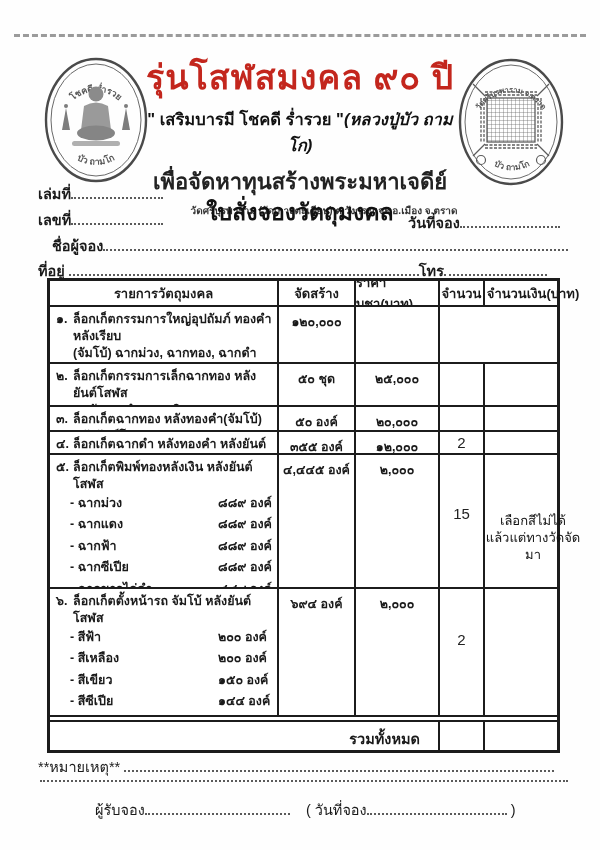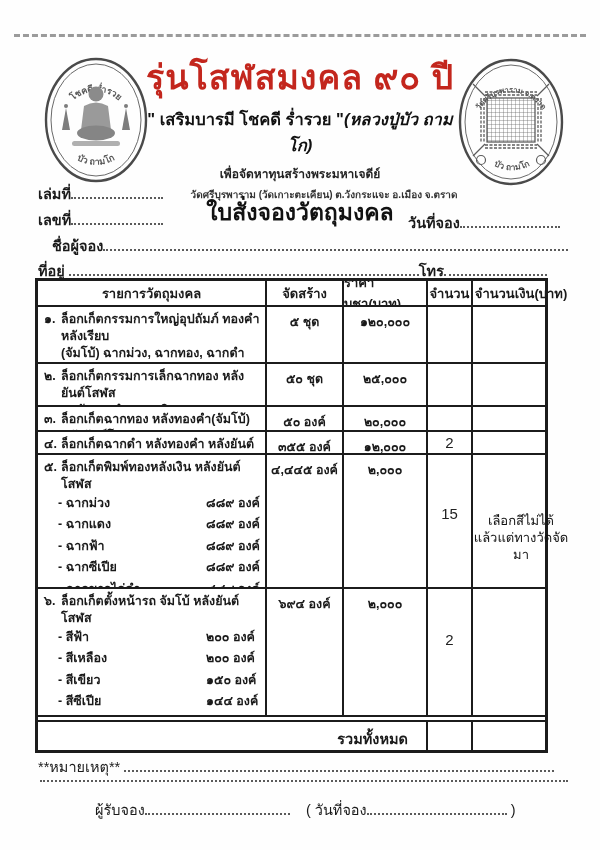--- a/index.html
+++ b/index.html
@@ -10,31 +10,31 @@
   .cutline { position:absolute; top:34px; left:14px; width:572px; border-top:3px dashed #9b9b9b; }
 
   
   .seal { position:absolute; }
   .seal-left { top:56px; left:42px; }
   .seal-right { top:56px; left:455px; }
   .title-block { position:absolute; left:140px; top:58px; width:320px; text-align:center; }
   .main-title { font-size:34px; font-weight:bold; color:#c3261d; letter-spacing:1px; line-height:1.15; }
   .subtitle { margin-top:9px; font-size:16.5px; font-weight:bold; color:#111; }
   .subtitle .paren { font-style:italic; }
-  .purpose { margin-top:6px; font-size:12px; font-weight:bold; color:#222; }
+  .purpose { margin-top:6px; font-size:22px; font-weight:bold; color:#222; }
   .temple { margin-top:4px; font-size:10px; font-weight:bold; color:#333;margin-left:48px; }
 
   
   .field { position:absolute; font-size:14.5px; font-weight:bold; white-space:nowrap; }
   .dots { display:inline-block; border-bottom:2px dotted #5a5a5a; height:14px; vertical-align:baseline; }
   .form-title { position:absolute; left:180px; top:194px; width:240px; text-align:center;
                 font-size:23px; font-weight:bold; color:#111; }
 
   
-  .order-table { position:absolute; left:35px; top:278px; width:513px; border:3px solid #1c1c1c; background:#fff; }
+  .order-table { position:absolute; left:47px; top:278px; width:513px; border:3px solid #1c1c1c; background:#fff; }
   .trow { display:grid; grid-template-columns:229px 77px 84px 45px 96px; border-bottom:2px solid #1c1c1c; }
   .trow:last-child { border-bottom:none; }
   .cell { border-right:2px solid #1c1c1c; overflow:hidden; font-size:12.5px; }
   .cell:last-child { border-right:none; }
   .th { display:flex; align-items:center; justify-content:center;
         font-weight:bold; font-size:13px; padding:3px 0; }
   .c-made, .c-price { text-align:center; padding-top:5px; font-weight:bold; }
   .c-item { padding:4px 4px 2px 6px; font-weight:bold; line-height:1.35; }
   .itemline { display:flex; }
   .item-no { flex:0 0 17px; }
@@ -159,21 +159,20 @@
         <div class="cell th">จำนวนเงิน(บาท)</div>
       </div>
       <div class="trow" style="height: 57px;">
         <div class="cell c-item">
           <div class="itemline">
             <div class="item-no">๑.</div>
             <div>ล็อกเก็ตกรรมการใหญ่อุปถัมภ์ ทองคำหลังเรียบ</div>
           </div>
           <div class="item-cont">(จัมโบ้) ฉากม่วง, ฉากทอง, ฉากดำ</div>
         </div>
-        <div class="cell c-made">๕ ชุด</div>
         <div class="cell c-price">๑๒๐,๐๐๐</div>
         <div class="cell c-qty"></div>
         <div class="cell c-note"></div>
       </div>
       <div class="trow" style="height: 43px;">
         <div class="cell c-item">
           <div class="itemline">
             <div class="item-no">๒.</div>
             <div>ล็อกเก็ตกรรมการเล็กฉากทอง หลังยันต์โสฬส</div>
           </div>

